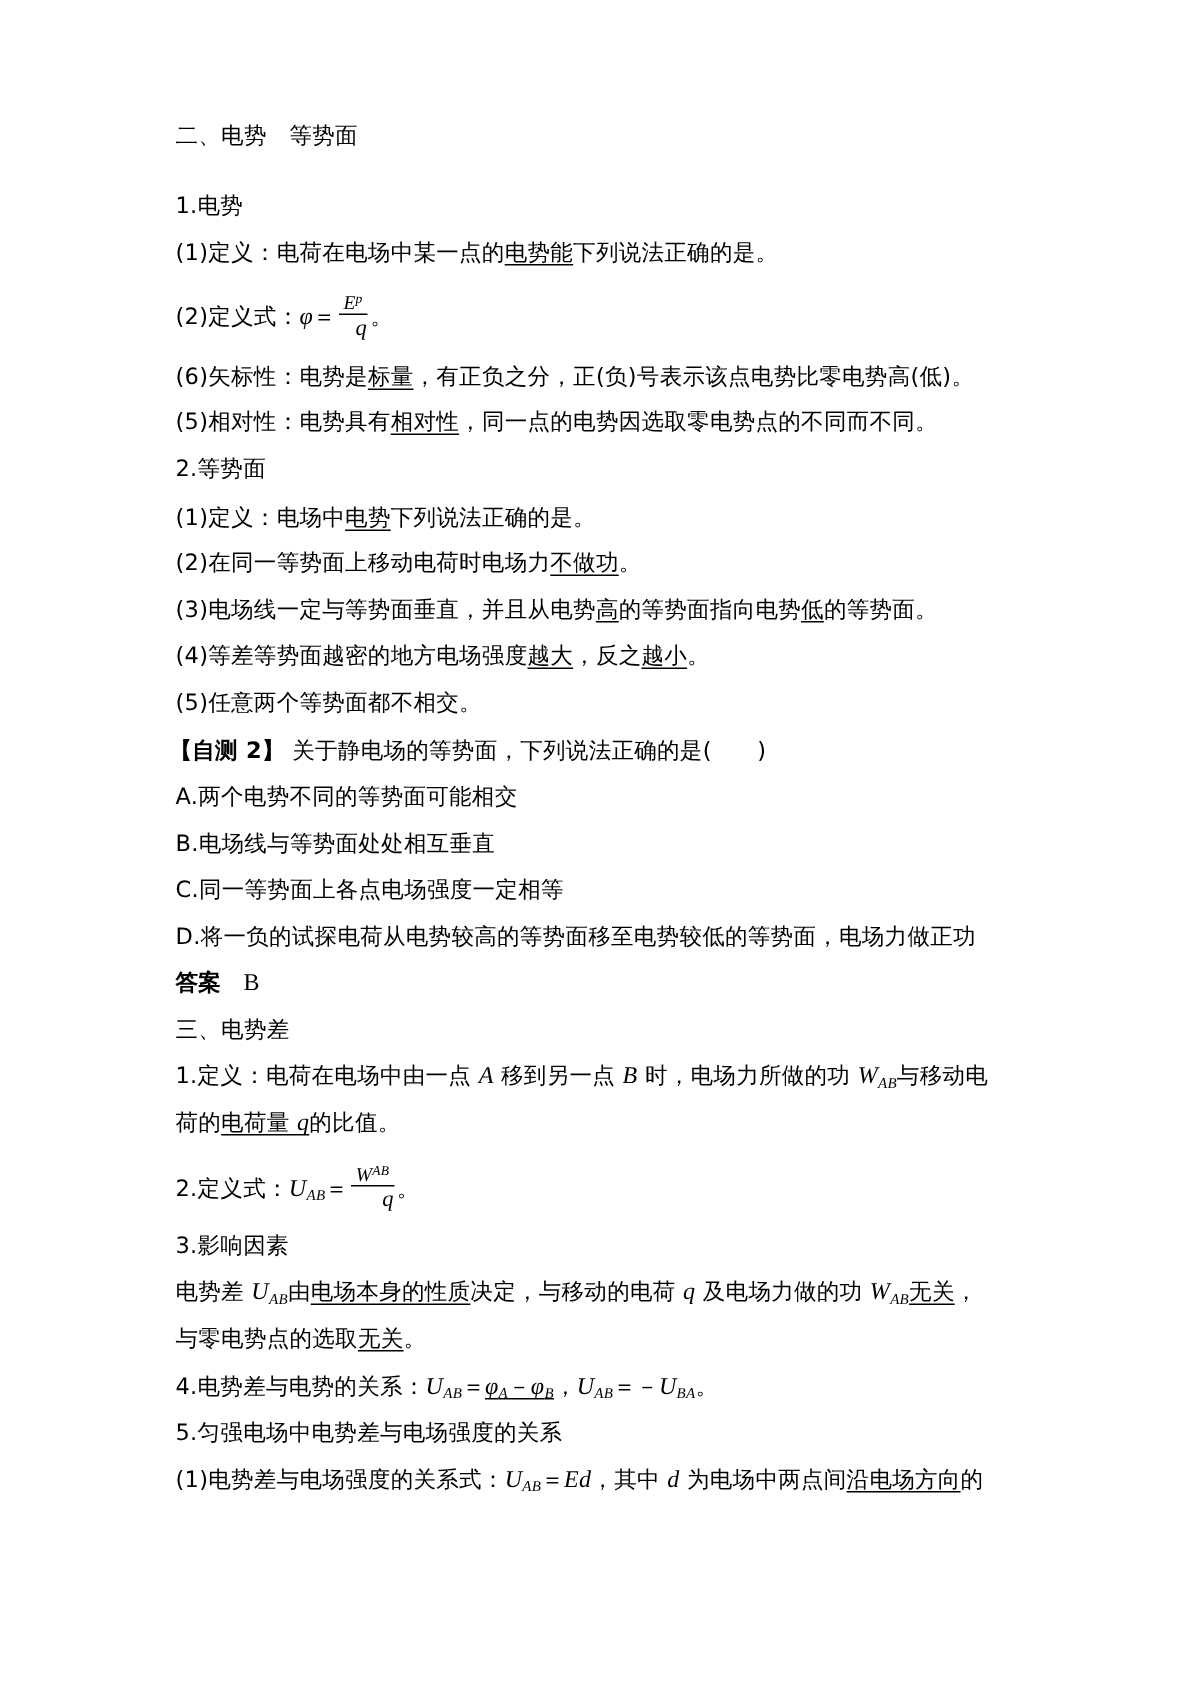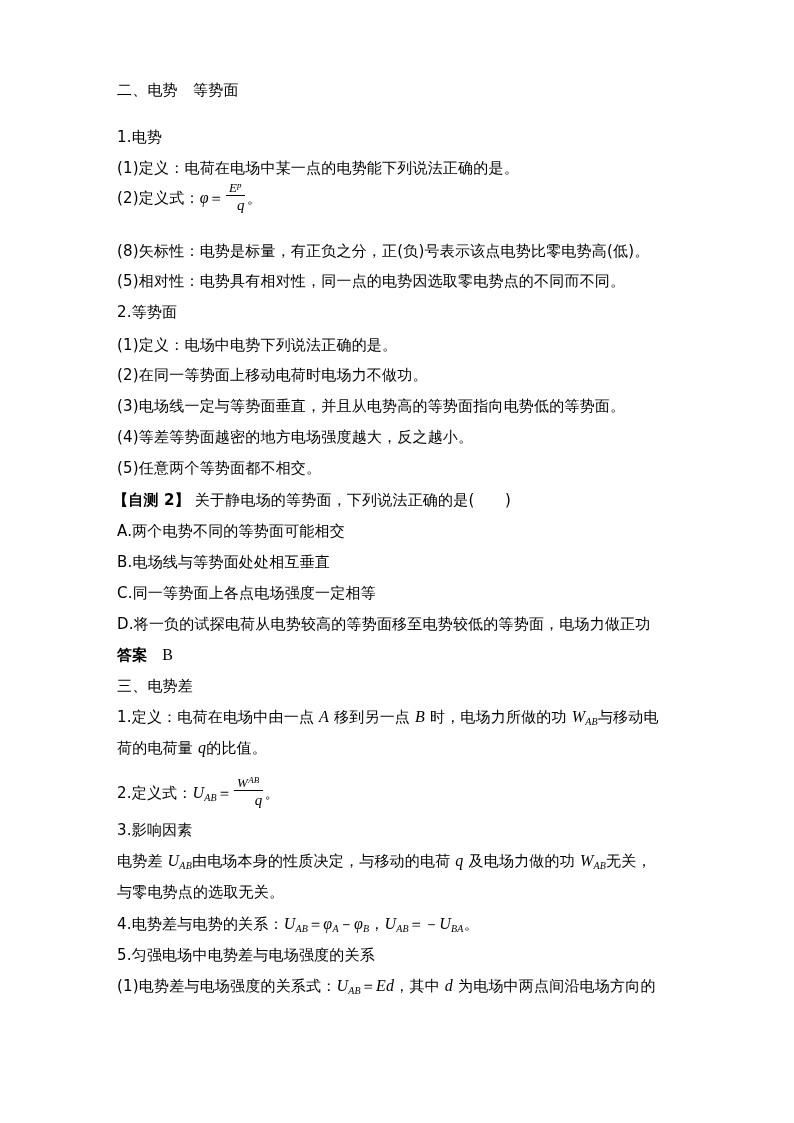--- a/index.html
+++ b/index.html
@@ -1,19 +1,19 @@
 <!DOCTYPE html>
 <html><head>
 <meta charset="utf-8">
 <style>
   html, body { margin: 0; padding: 0; background: #ffffff; }
   body { width: 794px; height: 1123px; position: relative; overflow: hidden;
          font-family: "DejaVu Sans", "Liberation Sans", sans-serif; color: #000; }
   .line { position: absolute; left: 117px; font-size: 15px; line-height: 20px; white-space: nowrap; letter-spacing: 0.2px; }
-  .u { text-underline-offset: 3px; }
+  .u { text-decoration: underline; text-underline-offset: 3px; }
   .i { font-family: "Liberation Serif", "DejaVu Serif", serif; font-style: italic; font-size: 16px; }
   .sub { font-family: "Liberation Serif", "DejaVu Serif", serif; font-style: italic; font-size: 10px; vertical-align: -3px; }
   .b { font-weight: bold; }
   .frac { display: inline-block; vertical-align: middle; text-align: right; margin: 0 2px; position: relative; top: -2px; }
   .frac .num { display: block; font-family: "Liberation Serif", serif; font-style: italic; font-size: 13px; line-height: 14px; border-bottom: 1px solid #000; padding: 0 3px; }
   .frac .num sup { font-size: 9px; vertical-align: 4px; }
   .frac .den { display: block; font-family: "Liberation Serif", serif; font-style: italic; font-size: 15px; line-height: 18px; }
 </style>
 </head>
 <body>
@@ -21,26 +21,26 @@
 <div>
 
   <div class="line" style="top:80px">二、电势　等势面</div>
 
   <div class="line" style="top:127px">1.电势</div>
 
   <div class="line" style="top:158px">
     <span>(1)定义：电荷在电场中某一点的</span><span class="u">电势能</span><span>下列说法正确的是。</span>
   </div>
 
-  <div class="line" style="top:180px">
+  <div class="line" style="top:194px">
     <span>(2)定义式：</span><span class="i">φ</span><span>＝</span><span class="frac"><span class="num"><span>E</span><sup>p</sup></span><span class="den">q</span></span><span>。</span>
   </div>
 
   <div class="line" style="top:241px">
-    <span>(8)矢标性：电势是</span><span class="u">标量</span><span>，有正负之分，正(负)号表示该点电势比零电势高(低)。</span>
+    <span>(6)矢标性：电势是</span><span class="u">标量</span><span>，有正负之分，正(负)号表示该点电势比零电势高(低)。</span>
   </div>
 
   <div class="line" style="top:271px">
     <span>(5)相对性：电势具有</span><span class="u">相对性</span><span>，同一点的电势因选取零电势点的不同而不同。</span>
   </div>
 
   <div class="line" style="top:302px">2.等势面</div>
 
   <div class="line" style="top:335px">
     <span>(1)定义：电场中</span><span class="u">电势</span><span>下列说法正确的是。</span>

